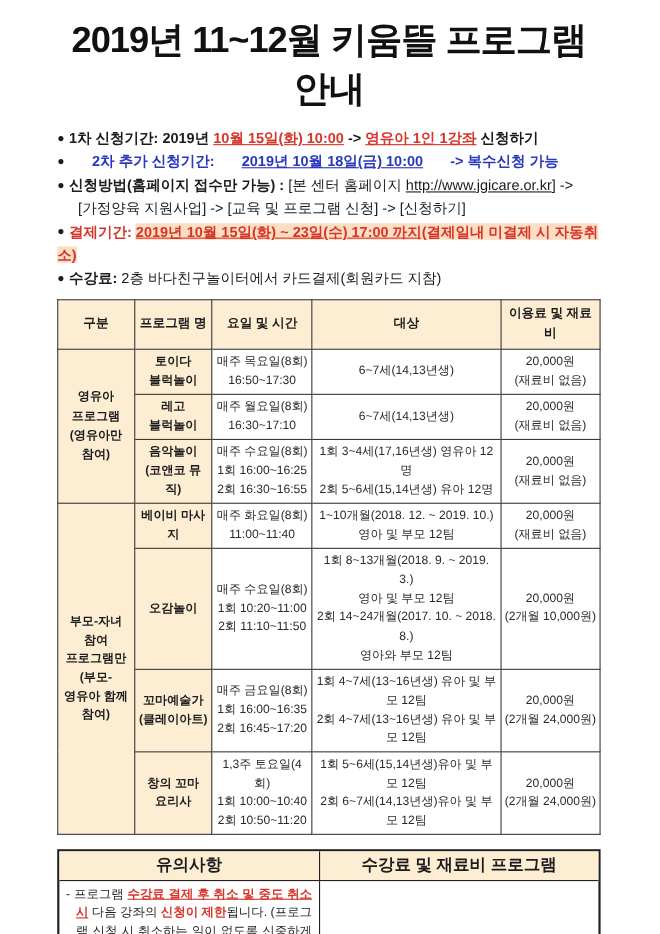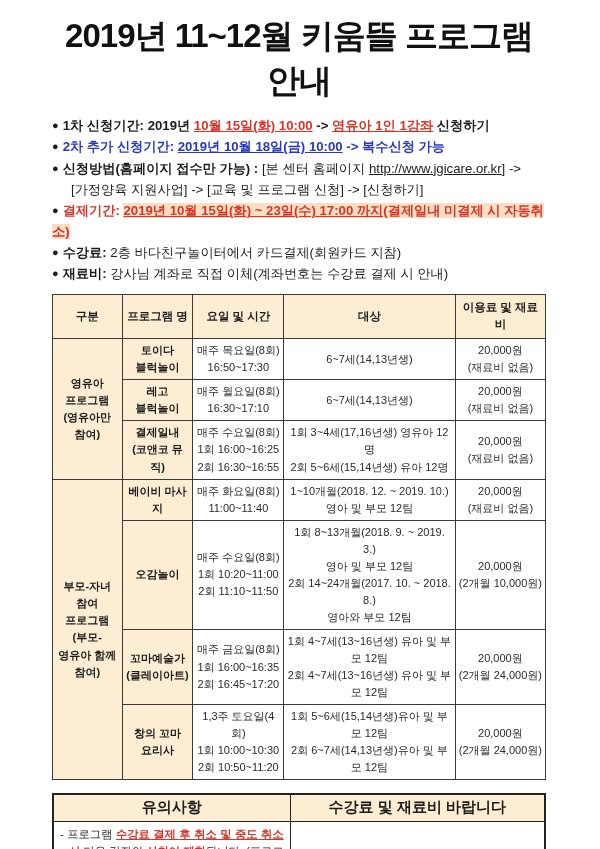--- a/index.html
+++ b/index.html
@@ -23,21 +23,21 @@
   .title{
     text-align:center;font-size:33px;font-weight:bold;letter-spacing:-1px;
     margin:4px 0 12px 0;color:#111;
   }
   
   .bullets{font-size:13.2px;font-weight:bold;line-height:1.54;}
   .bl{margin:0 0 1px 0;}
   .bl .dot{font-size:11px;margin-right:4px;position:relative;top:-1px;}
   .indent{padding-left:19px;}
   .red{color:var(--accent-red);font-weight:bold;}
-  .blue{color:var(--accent-blue);font-weight:bold;}
+  .blue{color:var(--accent-blue);font-weight:bold;margin-left:21px;}
   .u{text-decoration:underline;}
   .reg{font-weight:normal;}
   .hl-peach{background:var(--hl-peach);}
   
   table.program{
     width:100%;border-collapse:collapse;margin-top:9px;
     font-size:11px;line-height:1.55;
   }
   table.program th,table.program td{
     border:1px solid var(--line);
@@ -94,24 +94,20 @@
   <div class="bl">
     <span class="dot">●</span><span class="red">결제기간:</span>
     <span class="red u hl-peach">2019년 10월 15일(화) ~ 23일(수) 17:00 까지</span><span class="red hl-peach">(결제일내 미결제 시 자동취소)</span>
   </div>
 
   <div class="bl">
     <span class="dot">●</span><span>수강료:</span>
     <span class="reg">2층 바다친구놀이터에서 카드결제(회원카드 지참)</span>
   </div>
 
-  <div class="bl">
-    <span class="dot">●</span><span>재료비:</span>
-    <span class="reg">강사님 계좌로 직접 이체(계좌번호는 수강료 결제 시 안내)</span>
-  </div>
 
 </div>
 
 <table class="program">
   <colgroup>
     <col style="width:14.1%">
       <col style="width:14.4%">
       <col style="width:18.4%">
       <col style="width:34.8%">
       <col style="width:18.3%">
@@ -142,34 +138,34 @@
     <tr>
       <td class="pname">레고
 블럭놀이</td>
       <td class="time">매주 월요일(8회)
 16:30~17:10</td>
       <td class="target">6~7세(14,13년생)</td>
       <td class="fee">20,000원
 (재료비 없음)</td>
     </tr>
     <tr>
-      <td class="pname">결제일내
+      <td class="pname">음악놀이
 (코앤코 뮤직)</td>
       <td class="time">매주 수요일(8회)
 1회 16:00~16:25
 2회 16:30~16:55</td>
       <td class="target">1회 3~4세(17,16년생) 영유아 12명
 2회 5~6세(15,14년생) 유아 12명</td>
       <td class="fee">20,000원
 (재료비 없음)</td>
     </tr>
     <tr>
       <td class="group" rowspan="4">부모-자녀
 참여
-프로그램
+프로그램만
 (부모-
 영유아 함께
 참여)</td>
       <td class="pname">베이비 마사지</td>
       <td class="time">매주 화요일(8회)
 11:00~11:40</td>
       <td class="target">1~10개월(2018. 12. ~ 2019. 10.)
 영아 및 부모 12팀</td>
       <td class="fee">20,000원
 (재료비 없음)</td>
@@ -194,34 +190,34 @@
 2회 16:45~17:20</td>
       <td class="target">1회 4~7세(13~16년생) 유아 및 부모 12팀
 2회 4~7세(13~16년생) 유아 및 부모 12팀</td>
       <td class="fee">20,000원
 (2개월 24,000원)</td>
     </tr>
     <tr>
       <td class="pname">창의 꼬마
 요리사</td>
       <td class="time">1,3주 토요일(4회)
-1회 10:00~10:30
+1회 10:00~10:40
 2회 10:50~11:20</td>
       <td class="target">1회 5~6세(15,14년생)유아 및 부모 12팀
 2회 6~7세(14,13년생)유아 및 부모 12팀</td>
       <td class="fee">20,000원
 (2개월 24,000원)</td>
     </tr>
   </tbody>
 </table>
 
 <div class="box">
   <div class="box-head">
     <div class="bh-left">유의사항</div>
-    <div class="bh-right">수강료 및 재료비 바랍니다</div>
+    <div class="bh-right">수강료 및 재료비 프로그램</div>
   </div>
   <div class="box-body">
 
     <div class="box-left">
       <p class="n"><span>- 프로그램</span>
         <span class="red u">수강료 결제 후 취소 및 중도 취소 시</span>
         <span>다음 강좌의</span>
         <span class="red">신청이 제한</span><span>됩니다. (프로그램 신청 시 취소하는 일이 없도록 신중하게 선택하여 신청해 주시기 바랍니다)</span></p>
 
     </div>

